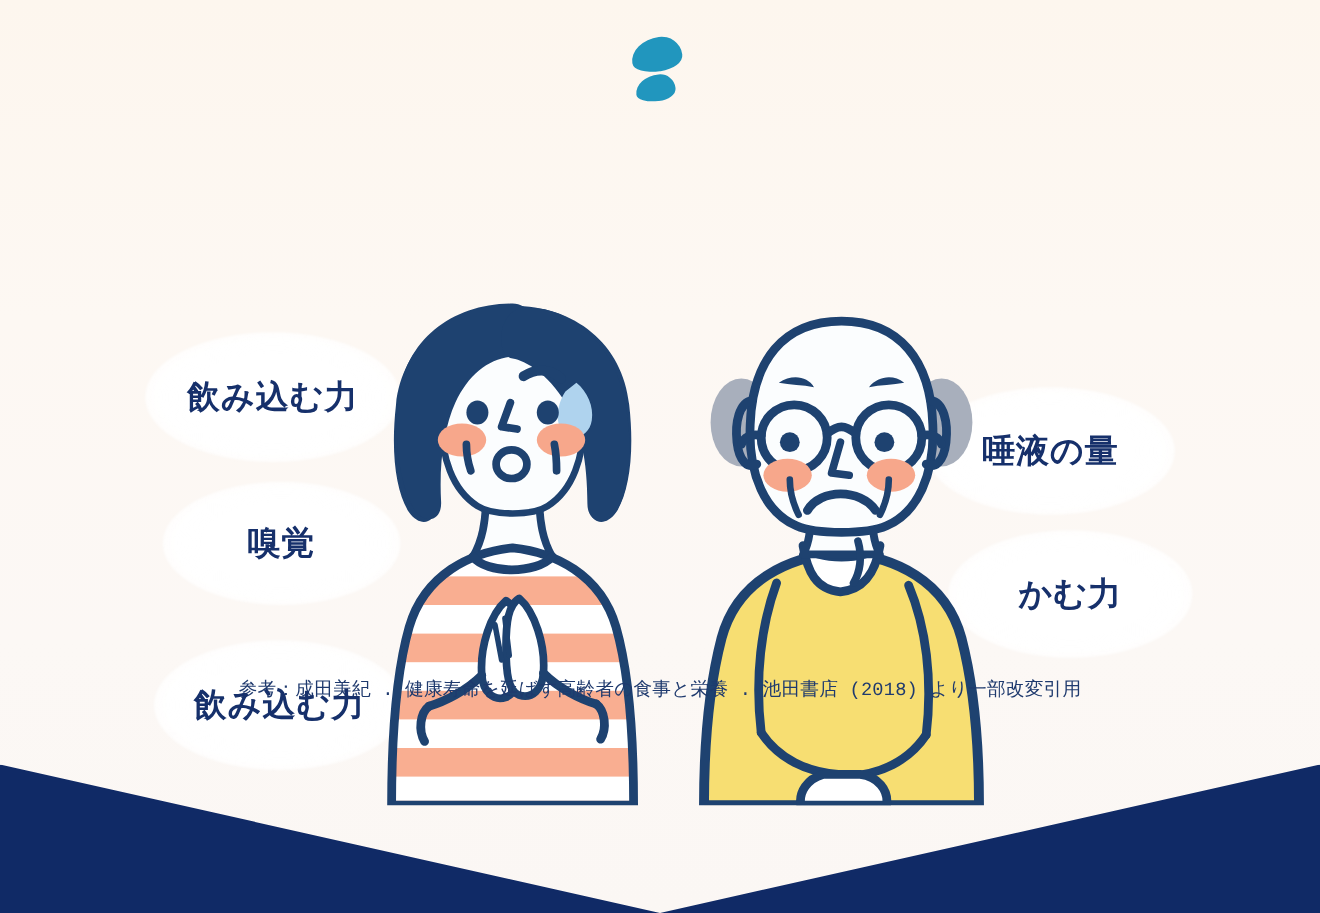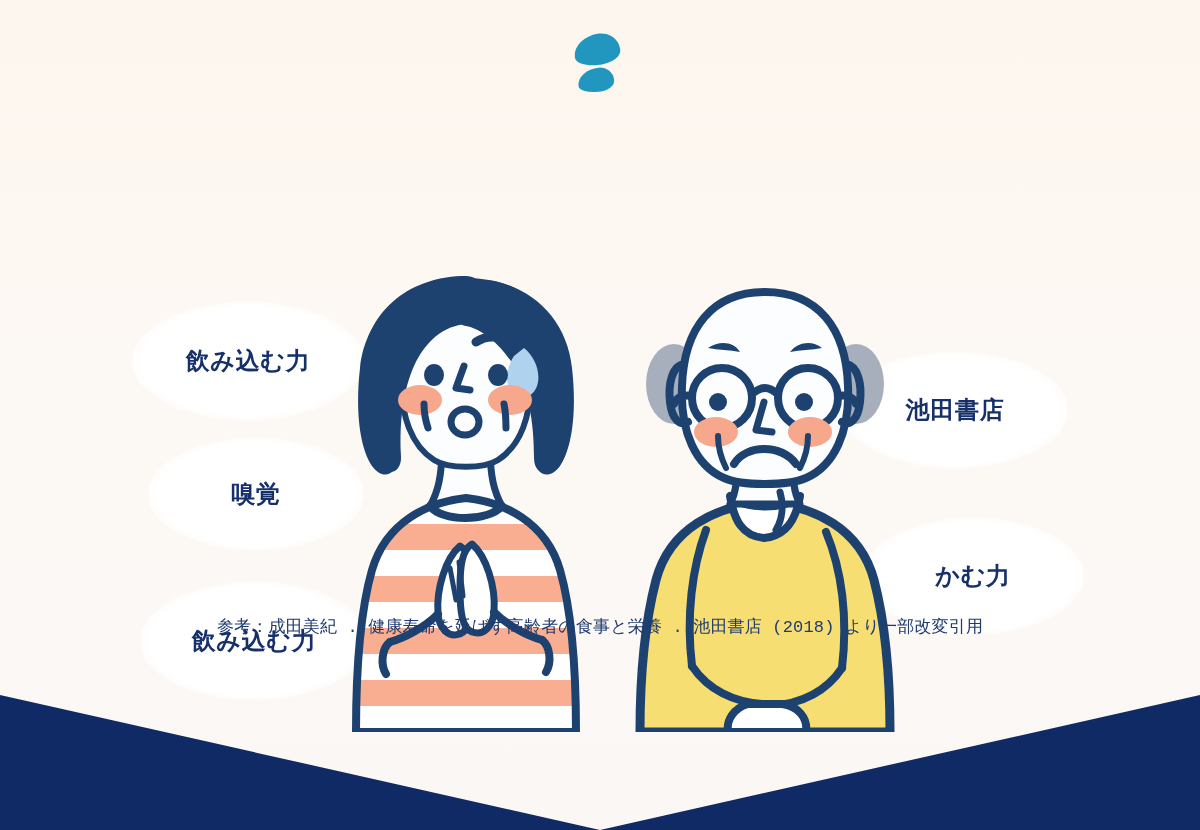--- a/index.html
+++ b/index.html
@@ -96,32 +96,32 @@
     background: radial-gradient(ellipse at 50% 50%,
                 #ffffff 0%, #ffffff 48%,
                 rgba(255,255,255,0.92) 64%,
                 rgba(255,255,255,0.55) 80%,
                 rgba(255,255,255,0) 100%);
     filter: blur(1px);
   }
   .blob .blob-text {
     position: relative;
     z-index: 2;
-    font-size: 24px;
+    font-size: 30px;
     font-weight: 700;
     color: #16306B;
     letter-spacing: 0.03em;
     white-space: nowrap;
     font-family: Liberation Sans, sans-serif;
   }
   #blob-swallow  { left: 132px; top: 172px; width: 232px; height: 118px; }
   #blob-smell    { left: 148px; top: 308px; width: 216px; height: 112px; }
   #blob-saliva   { left: 140px; top: 452px; width: 228px; height: 118px; }
   #blob-thirst   { left: 842px; top: 222px; width: 226px; height: 116px; }
-  #blob-chew     { left: 862px; top: 388px; width: 222px; height: 116px; }
+  #blob-chew     { left: 862px; top: 352px; width: 222px; height: 116px; }
 
   
   .figure {
     position: absolute;
   }
   #figure-woman {
     left: 338px;
     top: 140px;
     width: 256px;
     height: 462px;
@@ -180,21 +180,21 @@
       <span class="blob-bg"></span>
       <span class="blob-text">嗅覚</span>
     </div>
     <div class="blob" id="blob-saliva">
       <span class="blob-bg"></span>
       <span class="blob-text">飲み込む力</span>
     </div>
 
     <div class="blob" id="blob-thirst">
       <span class="blob-bg"></span>
-      <span class="blob-text">池田書店</span>
+      <span class="blob-text">唾液の量</span>
     </div>
     <div class="blob" id="blob-chew">
       <span class="blob-bg"></span>
       <span class="blob-text">かむ力</span>
     </div>
 
     <svg class="figure" id="figure-woman" viewBox="0 0 256 462">
       <defs>
         <clipPath id="wBodyClip">
           <path d="M128 228

